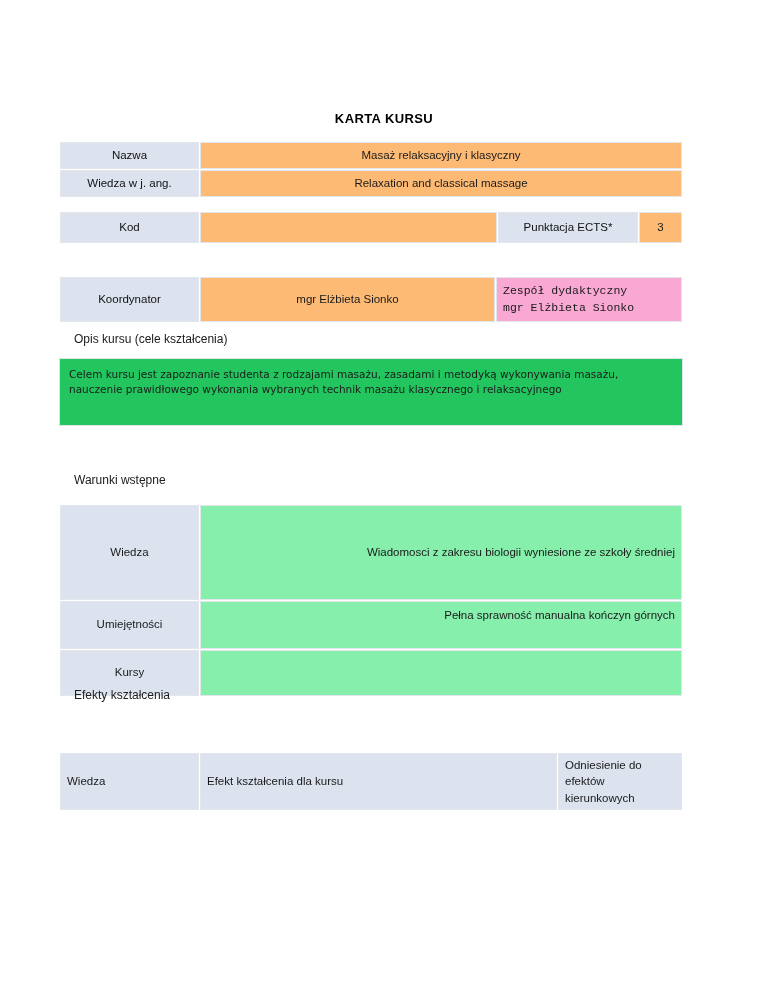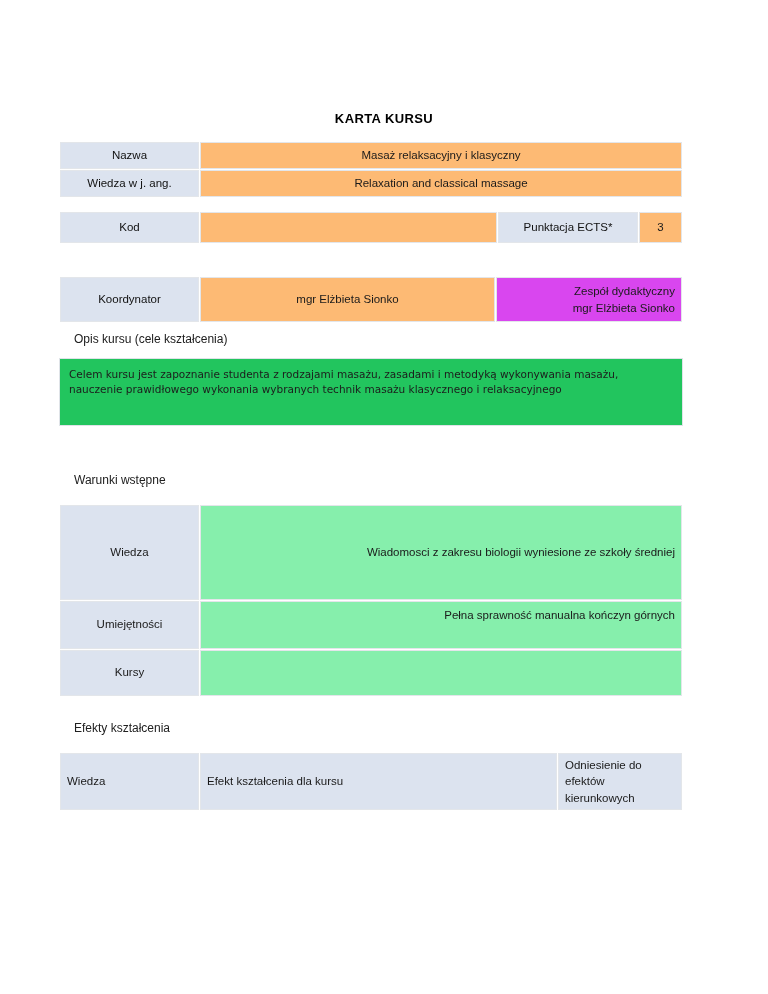--- a/index.html
+++ b/index.html
@@ -80,34 +80,35 @@
   #tbl-code td { height: 29px; }
 
   
   #tbl-coord {
     left: 59px;
     top: 276px;
     width: 624px;
   }
   #tbl-coord td { height: 43px; }
   #tbl-coord .team {
-    background: #d946ef;
-    text-align: right;
+    background: #f9a8d4;
+    text-align: left;
     line-height: 1.45;
+    font-family: Liberation Mono, monospace;
   }
 
   
   .caption {
     position: absolute;
     font-size: 12px;
     color: #202020;
   }
   #cap-opis   { left: 74px; top: 332px; }
   #cap-war    { left: 74px; top: 473px; }
-  #cap-efekty { left: 74px; top: 721px; }
+  #cap-efekty { left: 74px; top: 688px; }
 
   
   #desc-box {
     position: absolute;
     left: 59px;
     top: 358px;
     width: 624px;
     height: 68px;
     border: 1px solid #dfe3e8;
     background: #22c55e;

